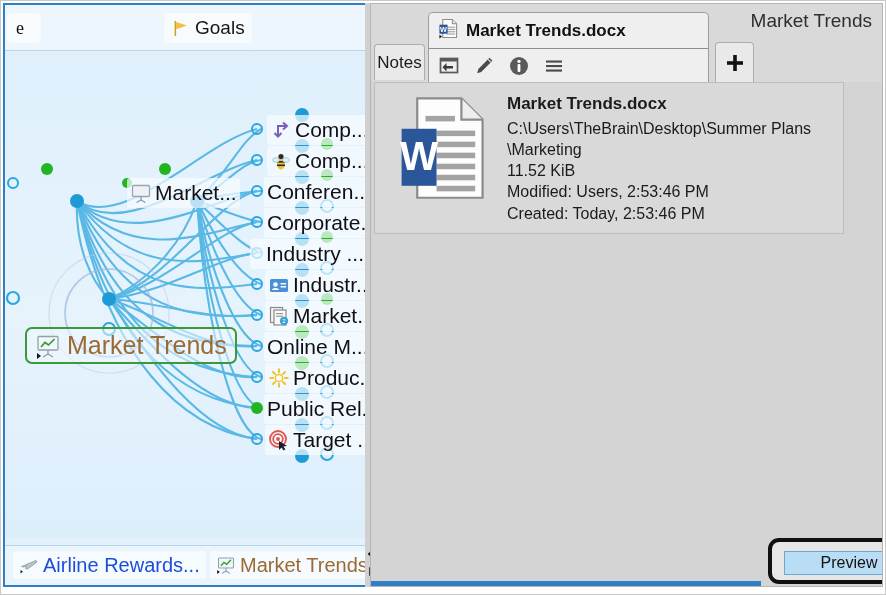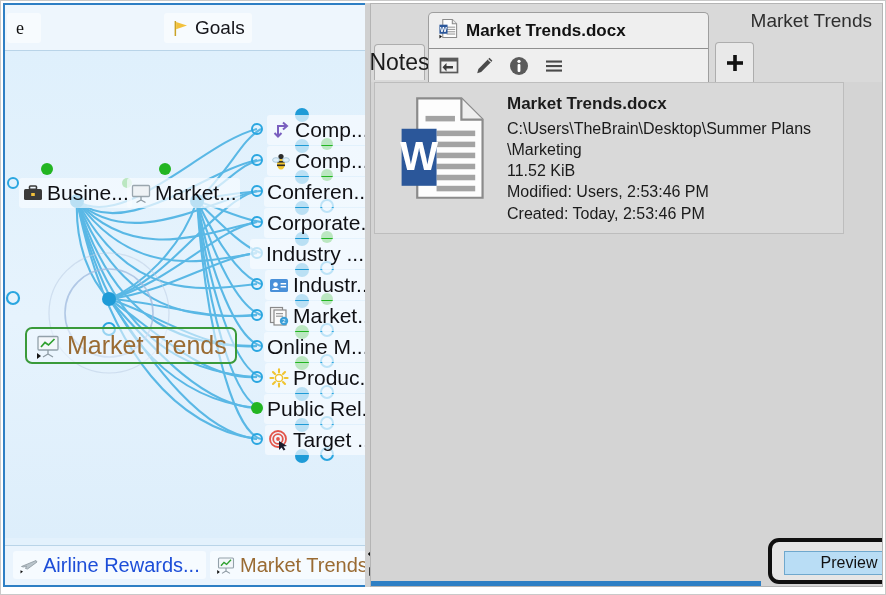--- a/index.html
+++ b/index.html
@@ -122,21 +122,21 @@
   }
   #notes-tab {
     position: absolute; left: 3px; top: 40px;
     width: 51px; height: 36px;
     background: #e9e9e9;
     border: 1px solid #adadad;
     border-bottom: none;
     border-radius: 4px 4px 0 0;
     box-sizing: border-box;
     display:flex; align-items:center; justify-content:center;
-    font-size: 23px; color:#1b1b1b;
+    font-size: 17px; color:#1b1b1b;
   }
   #attach-tab {
     position: absolute; left: 57px; top: 8px;
     width: 281px; height: 70px;
     background: #efefef;
     border: 1px solid #9e9e9e;
     border-bottom: none;
     border-radius: 5px 5px 0 0;
     box-sizing: border-box;
   }
@@ -321,30 +321,20 @@
           <circle cx="322" cy="310" r="6" fill="none" stroke="#2aa6e0" stroke-width="2"></circle>
           <circle cx="297" cy="343" r="7" fill="#1e9bd7"></circle>
           <circle cx="322" cy="341" r="6" fill="none" stroke="#2aa6e0" stroke-width="2"></circle>
           <circle cx="297" cy="374" r="7" fill="#1e9bd7"></circle>
           <circle cx="322" cy="372" r="6" fill="none" stroke="#2aa6e0" stroke-width="2"></circle>
           <circle cx="297" cy="405" r="7" fill="#1e9bd7"></circle>
           <circle cx="322" cy="403" r="6" fill="none" stroke="#2aa6e0" stroke-width="2"></circle>
         </g>
       </svg>
 
-      <div class="node" style="left:14px; top:127px;">
-        <span class="n-ico">
-          <svg viewBox="0 0 22 22" width="22" height="22">
-            <rect x="2" y="7" width="18" height="11" rx="1.5" fill="#3b3b3b"></rect>
-            <rect x="7.5" y="4" width="7" height="3.2" rx="1" fill="none" stroke="#3b3b3b" stroke-width="1.6"></rect>
-            <rect x="9.2" y="11" width="3.6" height="3" fill="#f2c13c"></rect>
-          </svg>
-        </span>
-        <span>Busine...</span>
-      </div>
       <div class="node" style="left:122px; top:127px;">
         <span class="n-ico">
           <svg viewBox="0 0 22 22" width="22" height="22">
             <rect x="2.5" y="3.5" width="17" height="11" rx="1" fill="#eef2f5" stroke="#9aa6ae" stroke-width="1.3"></rect>
             <path d="M11 14.5 L11 18 M11 18 L6.5 20.5 M11 18 L15.5 20.5" stroke="#8d9aa3" stroke-width="1.3" fill="none"></path>
           </svg>
         </span>
         <span>Market...</span>
       </div>
 

